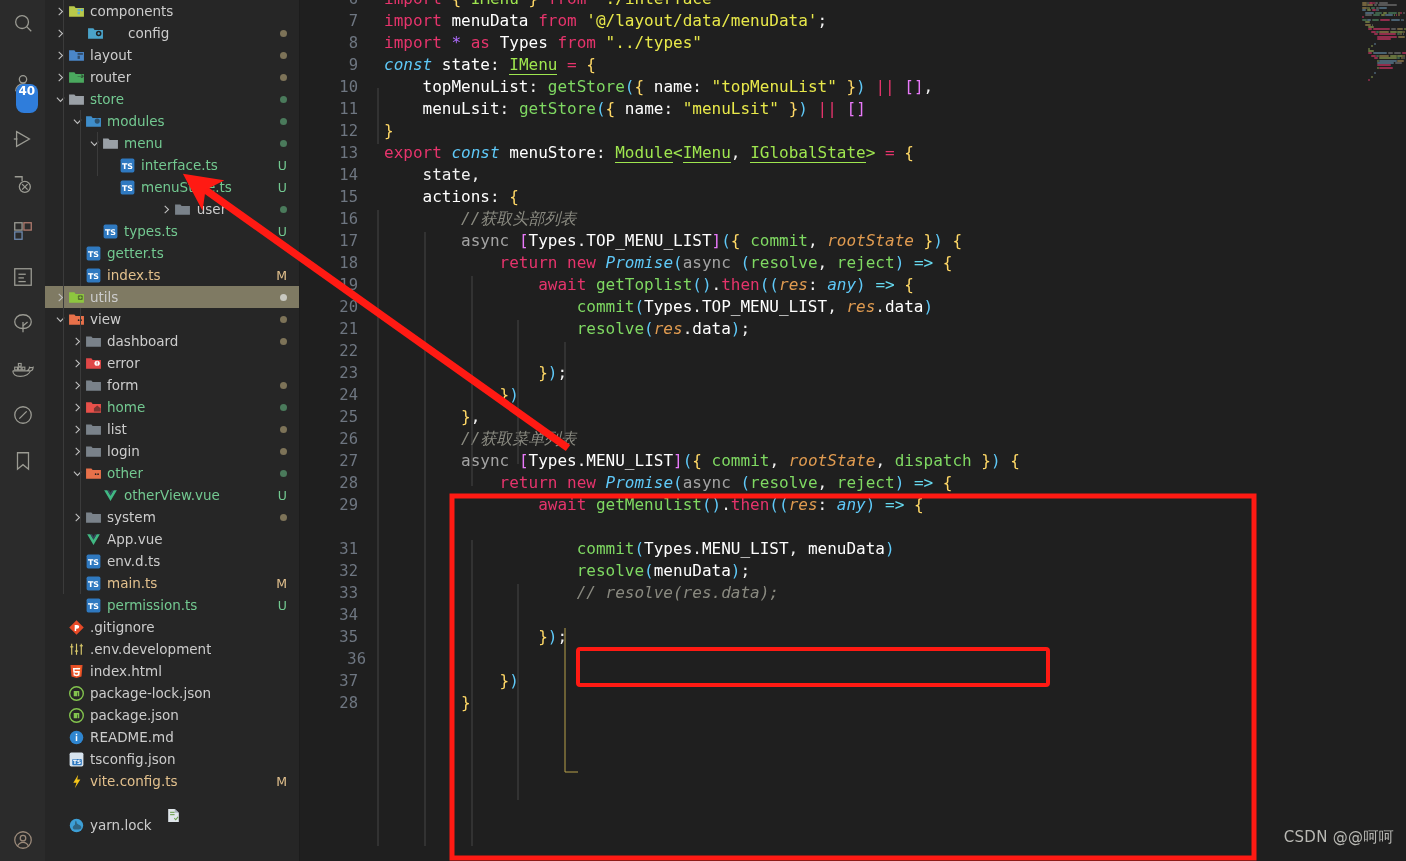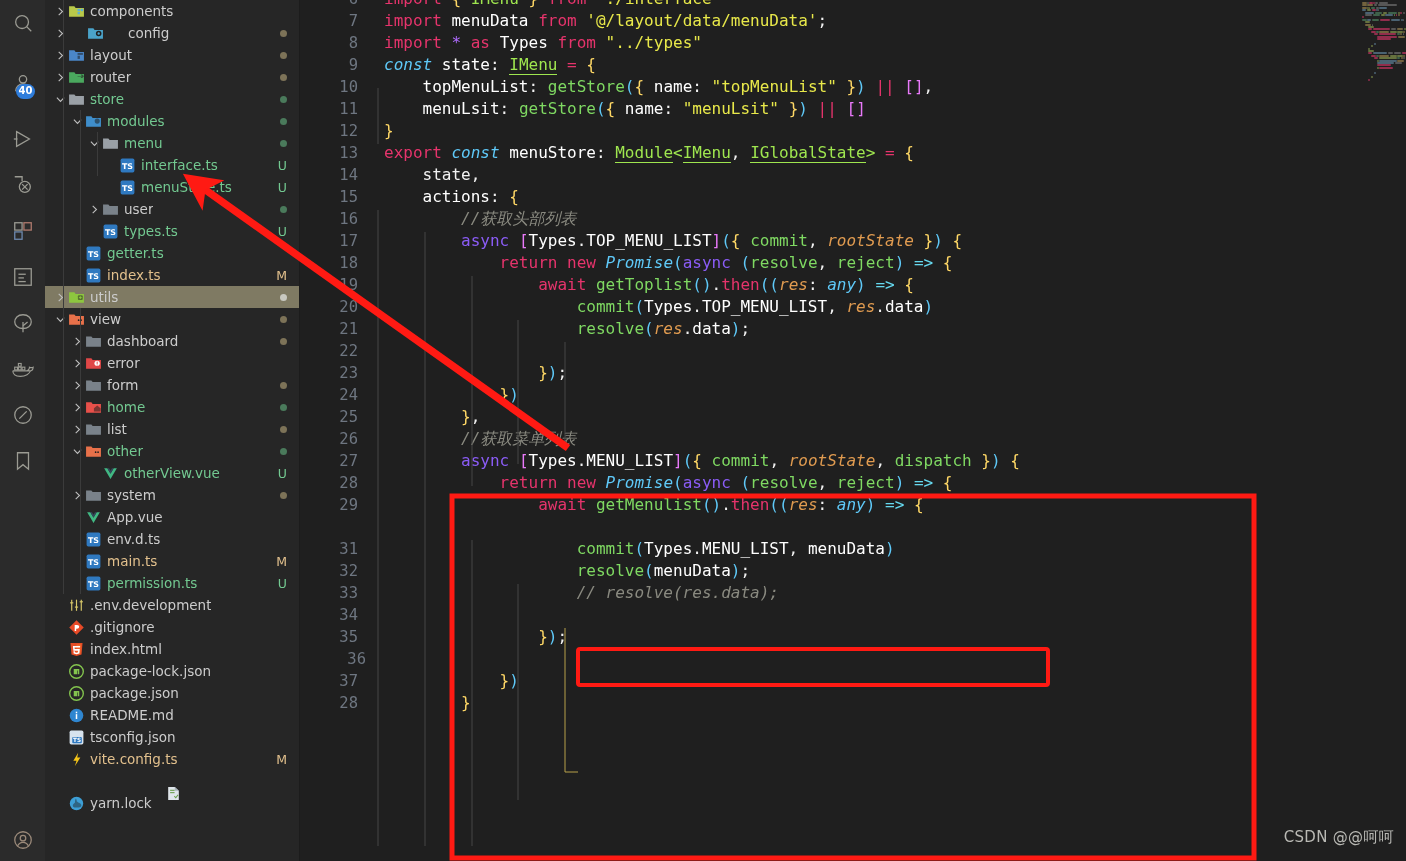--- a/index.html
+++ b/index.html
@@ -19,21 +19,21 @@
   }
   .act-icon {
     width: 34px; height: 34px; margin-bottom: 12px;
     display: flex; align-items: center; justify-content: center;
     position: relative; color: #9b9b93;
   }
   .act-icon svg { display: block; }
   .act-badge {
     position: absolute; left: 10px; top: 18px;
     background: #2f7ddb; color: #fff;
-    font-size: 10px; line-height: 14px; height: 15px; min-width: 19px;
+    font-size: 12px; line-height: 14px; height: 29px; min-width: 19px;
     border-radius: 8px; text-align: center; font-weight: 600;
     font-family: "DejaVu Sans", sans-serif; padding: 0 3px;
   }
   .act-spacer { flex: 1 1 auto; }
 
   
   .explorer {
     width: 255px; flex: 0 0 255px; height: 861px;
     background: #262626; position: relative; overflow: hidden;
     border-right: 1px solid #1c1c1c;
@@ -93,21 +93,21 @@
   }
   .gutter {
     position: absolute; left: 0; width: 58px; text-align: right;
     color: #6e7681; font-family: "DejaVu Sans Mono", monospace;
     font-size: 15.5px;
   }
   .ctext { position: absolute; left: 84px; }
 
   
   .t-kw       { color: #e6346c; }            
-  .t-kw2      { color: #8b5cf6; }            
+  .t-kw2      { color: #a3a3a3; }            
   .t-const    { color: #5fc9f8; font-style: italic; } 
   .t-var      { color: #ffffff; }
   .t-str      { color: #e8e84a; }
   .t-fn       { color: #7fd962; }
   .t-type     { color: #9fe64f; }
   .t-punc     { color: #ffd866; }
   .t-paren2   { color: #5fc9f8; }
   .t-comment  { color: #8a8a80; font-style: italic; }
   .t-param    { color: #e09b50; font-style: italic; }
   .t-green    { color: #7fd962; }
@@ -377,21 +377,21 @@
           </span>
           <span class="ficon">
             <svg width="17" height="17" viewBox="0 0 16 16">
               <rect x="1.5" y="1.5" width="13" height="13" rx="1.6" fill="#2f79c0"></rect>
               <text x="8" y="11.3" font-size="7.4" font-family="DejaVu Sans" font-weight="bold" fill="#fff" text-anchor="middle">TS</text>
             </svg>
           </span>
           <span class="lbl c-green">menuStore.ts</span>
           <span class="status s-U">U</span>
         </div>
-        <div class="row" style="padding-left: 42px;">
+        <div class="row" style="padding-left: 42px; justify-content: center;">
           <span class="chev">
             <svg width="9" height="9" viewBox="0 0 10 10">
               <path d="M3 1 L7.2 5 L3 9" stroke="#c0c0c0" stroke-width="1.2" fill="none"></path>
             </svg>
           </span>
           <span class="ficon">
             <svg width="17" height="17" viewBox="0 0 16 16">
               <path d="M1 3.2h5l1.2 1.6H15v8.2H1z" fill="#7a828a"></path>
             </svg>
           </span>
@@ -557,20 +557,36 @@
             </svg>
           </span>
           <span class="lbl c-gray">list</span>
           <span class="status">
             <span class="dot dot-olive"></span>
           </span>
         </div>
         <div class="row" style="padding-left: 25px;">
           <span class="chev">
             <svg width="9" height="9" viewBox="0 0 10 10">
+              <path d="M3 1 L7.2 5 L3 9" stroke="#c0c0c0" stroke-width="1.2" fill="none"></path>
+            </svg>
+          </span>
+          <span class="ficon">
+            <svg width="17" height="17" viewBox="0 0 16 16">
+              <path d="M1 3.2h5l1.2 1.6H15v8.2H1z" fill="#7a828a"></path>
+            </svg>
+          </span>
+          <span class="lbl c-gray">login</span>
+          <span class="status">
+            <span class="dot dot-olive"></span>
+          </span>
+        </div>
+        <div class="row" style="padding-left: 25px;">
+          <span class="chev">
+            <svg width="9" height="9" viewBox="0 0 10 10">
               <path d="M1 3 L5 7.2 L9 3" stroke="#c0c0c0" stroke-width="1.2" fill="none"></path>
             </svg>
           </span>
           <span class="ficon">
             <svg width="17" height="17" viewBox="0 0 16 16">
               <path d="M1 3.2h5l1.2 1.6H15v8.2H1z" fill="#e8714a"></path>
               <circle cx="10" cy="8.6" r=".8" fill="#1f1f1f"></circle>
               <circle cx="12.3" cy="8.6" r=".8" fill="#1f1f1f"></circle>
             </svg>
           </span>
@@ -660,54 +676,54 @@
             </svg>
           </span>
           <span class="ficon">
             <svg width="17" height="17" viewBox="0 0 16 16">
               <rect x="1.5" y="1.5" width="13" height="13" rx="1.6" fill="#2f79c0"></rect>
               <text x="8" y="11.3" font-size="7.4" font-family="DejaVu Sans" font-weight="bold" fill="#fff" text-anchor="middle">TS</text>
             </svg>
           </span>
           <span class="lbl c-green">permission.ts</span>
           <span class="status s-U">U</span>
+        </div>
+        <div class="row" style="padding-left: 8px;">
+          <span class="chev none">
+            <svg width="9" height="9" viewBox="0 0 10 10">
+              <path d="M3 1 L7.2 5 L3 9" stroke="#c0c0c0" stroke-width="1.2" fill="none"></path>
+            </svg>
+          </span>
+          <span class="ficon">
+            <svg width="17" height="17" viewBox="0 0 16 16">
+              <path d="M8 1.2 L14.8 8 L8 14.8 L1.2 8z" fill="#e84a27"></path>
+              <path d="M6.3 5.6h2.2c1.3 0 2 .7 2 1.7 0 1.2-.9 1.8-2 1.8h-.8v2.1H6.3z" fill="#fff"></path>
+            </svg>
+          </span>
+          <span class="lbl c-gray">.gitignore</span>
         </div>
         <div class="row" style="padding-left: 8px;">
           <span class="chev none">
             <svg width="9" height="9" viewBox="0 0 10 10">
               <path d="M3 1 L7.2 5 L3 9" stroke="#c0c0c0" stroke-width="1.2" fill="none"></path>
             </svg>
           </span>
           <span class="ficon">
             <svg width="17" height="17" viewBox="0 0 16 16">
               <g stroke="#d8c86a" stroke-width="1.1" fill="none">
                 <line x1="3.5" y1="2.5" x2="3.5" y2="13"></line>
                 <line x1="8" y1="2.5" x2="8" y2="13"></line>
                 <line x1="12.5" y1="2.5" x2="12.5" y2="13"></line>
                 <line x1="2" y1="5.5" x2="5" y2="5.5"></line>
                 <line x1="6.5" y1="9.5" x2="9.5" y2="9.5"></line>
                 <line x1="11" y1="4.5" x2="14" y2="4.5"></line>
               </g>
             </svg>
           </span>
           <span class="lbl c-gray">.env.development</span>
-        </div>
-        <div class="row" style="padding-left: 8px;">
-          <span class="chev none">
-            <svg width="9" height="9" viewBox="0 0 10 10">
-              <path d="M3 1 L7.2 5 L3 9" stroke="#c0c0c0" stroke-width="1.2" fill="none"></path>
-            </svg>
-          </span>
-          <span class="ficon">
-            <svg width="17" height="17" viewBox="0 0 16 16">
-              <path d="M8 1.2 L14.8 8 L8 14.8 L1.2 8z" fill="#e84a27"></path>
-              <path d="M6.3 5.6h2.2c1.3 0 2 .7 2 1.7 0 1.2-.9 1.8-2 1.8h-.8v2.1H6.3z" fill="#fff"></path>
-            </svg>
-          </span>
-          <span class="lbl c-gray">.gitignore</span>
         </div>
         <div class="row" style="padding-left: 8px;">
           <span class="chev none">
             <svg width="9" height="9" viewBox="0 0 10 10">
               <path d="M3 1 L7.2 5 L3 9" stroke="#c0c0c0" stroke-width="1.2" fill="none"></path>
             </svg>
           </span>
           <span class="ficon">
             <svg width="17" height="17" viewBox="0 0 16 16">
               <path d="M2.3 1.8h11.4l-1 11L8 14.2 3.3 12.8z" fill="#e44d26"></path>

